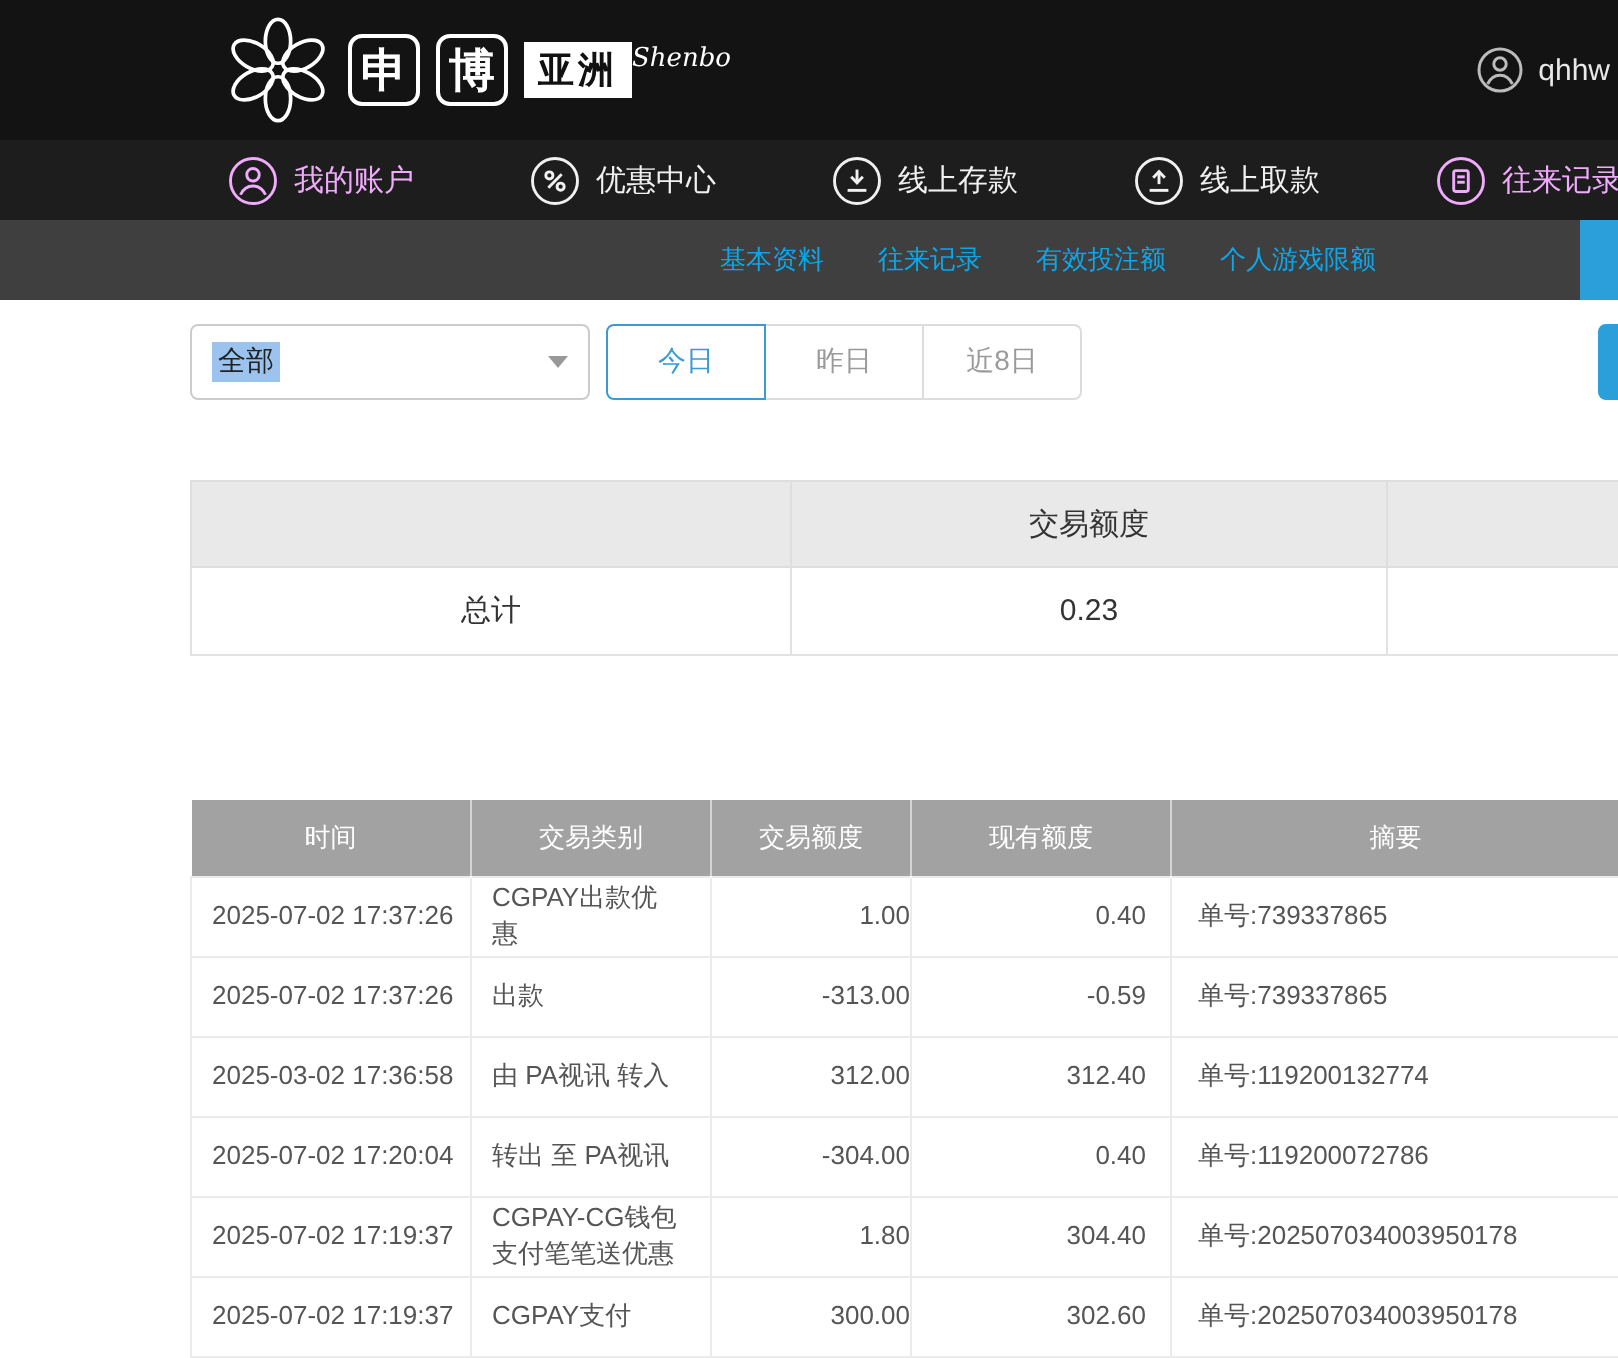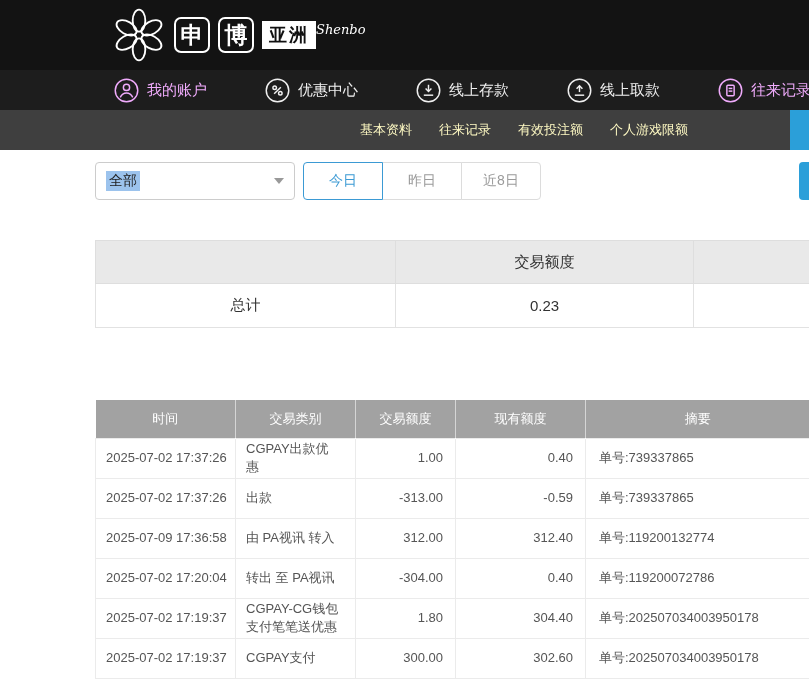--- a/index.html
+++ b/index.html
@@ -26,21 +26,21 @@
   .username { font-size:15px; color:#e8e8e8; white-space:nowrap; }
 
   
   .mainnav { height:40px; background:#1d1d1d; display:flex; align-items:center; gap:58px; padding-left:114px; white-space:nowrap; overflow:hidden; }
   .nav-item { display:flex; align-items:center; gap:8px; color:#f0f0f0; font-size:15px; cursor:pointer; flex:0 0 auto; }
   .nav-item.active { color:#f0abfc; }
   .nav-icon svg { width:25px; height:25px; display:block; }
 
   
   .subnav { height:40px; background:#3f3f3f; display:flex; align-items:center; gap:27px; padding-left:360px; position:relative; overflow:hidden; }
-  .subnav-item { color:#fef9c3; font-size:13px; cursor:pointer; white-space:nowrap; }
+  .subnav-item { color:#0ea5e9; font-size:13px; cursor:pointer; white-space:nowrap; }
   .subnav-active-partial { position:absolute; right:0; top:0; width:19px; height:40px; background:#2b9fd9; cursor:pointer; }
 
   
   .content { position:relative; width:809px; height:529px; }
 
   .filter-row { position:absolute; top:12px; left:95px; height:38px; display:flex; align-items:flex-start; }
   .select-box {
     width:200px; height:38px; border:1px solid #ccc; border-radius:4px; background:#fff;
     display:flex; align-items:center; padding:0 10px; position:relative; cursor:pointer;
   }
@@ -83,21 +83,21 @@
     vertical-align:middle; word-break:break-all;
   }
   .records-table td:last-child { border-right:none; }
   .col-time  { width:140px; }
   .col-type  { width:120px; }
   .col-amt   { width:100px; }
   .col-bal   { width:130px; }
   .col-sum   { width:224px; }
   .cell-time { text-align:left; padding-left:10px; }
   .cell-type { text-align:left; padding-left:10px; padding-right:16px; }
-  .cell-amt  { text-align:right; padding-right:12px; }
+  .cell-amt  { text-align:right; }
   .cell-bal  { text-align:right; padding-right:12px; }
   .cell-sum  { text-align:left; padding-left:13px; }
 </style>
 </head>
 <body>
 
 <header class="topbar">
   <div class="brand">
     <span class="flower">
       <svg viewBox="0 0 64 64">
@@ -110,20 +110,30 @@
         <ellipse cx="32" cy="15" rx="7.5" ry="13" transform="rotate(300 32 32)"></ellipse>
       </g>
         </svg>
     </span>
     <span class="logo-box">申</span>
     <span class="logo-box">博</span>
     <span class="logo-right">
       <span class="logo-region">亚洲</span>
       <span class="logo-script">Shenbo</span>
     </span>
+  </div>
+  <div class="topbar-user">
+    <span class="avatar-icon">
+      <svg viewBox="0 0 24 24" fill="none" stroke="#bbb" stroke-width="1.5">
+        <circle cx="12" cy="12" r="10.5"></circle>
+        <circle cx="12" cy="9" r="3.1"></circle>
+        <path d="M5.8 19c1.5-3.2 3.9-4.4 6.2-4.4s4.7 1.2 6.2 4.4"></path>
+      </svg>
+    </span>
+    <span class="username">qhhw</span>
   </div>
 </header>
 
 <nav class="mainnav">
   <div class="nav-item active">
     <span class="nav-icon">
       <svg viewBox="0 0 24 24" fill="none" stroke="currentColor" stroke-width="1.4">
         <circle cx="12" cy="12" r="10.8"></circle>
           <circle cx="12" cy="9" r="3"></circle>
         <path d="M6 18.6c1.4-3 3.7-4.2 6-4.2s4.6 1.2 6 4.2"></path>
@@ -241,21 +251,21 @@
         <td class="cell-sum">单号:739337865</td>
       </tr>
       <tr>
         <td class="cell-time">2025-07-02 17:37:26</td>
         <td class="cell-type">出款</td>
         <td class="cell-amt">-313.00</td>
         <td class="cell-bal">-0.59</td>
         <td class="cell-sum">单号:739337865</td>
       </tr>
       <tr>
-        <td class="cell-time">2025-07-09 17:36:58</td>
+        <td class="cell-time">2025-03-02 17:36:58</td>
         <td class="cell-type">由 PA视讯 转入</td>
         <td class="cell-amt">312.00</td>
         <td class="cell-bal">312.40</td>
         <td class="cell-sum">单号:119200132774</td>
       </tr>
       <tr>
         <td class="cell-time">2025-07-02 17:20:04</td>
         <td class="cell-type">转出 至 PA视讯</td>
         <td class="cell-amt">-304.00</td>
         <td class="cell-bal">0.40</td>

